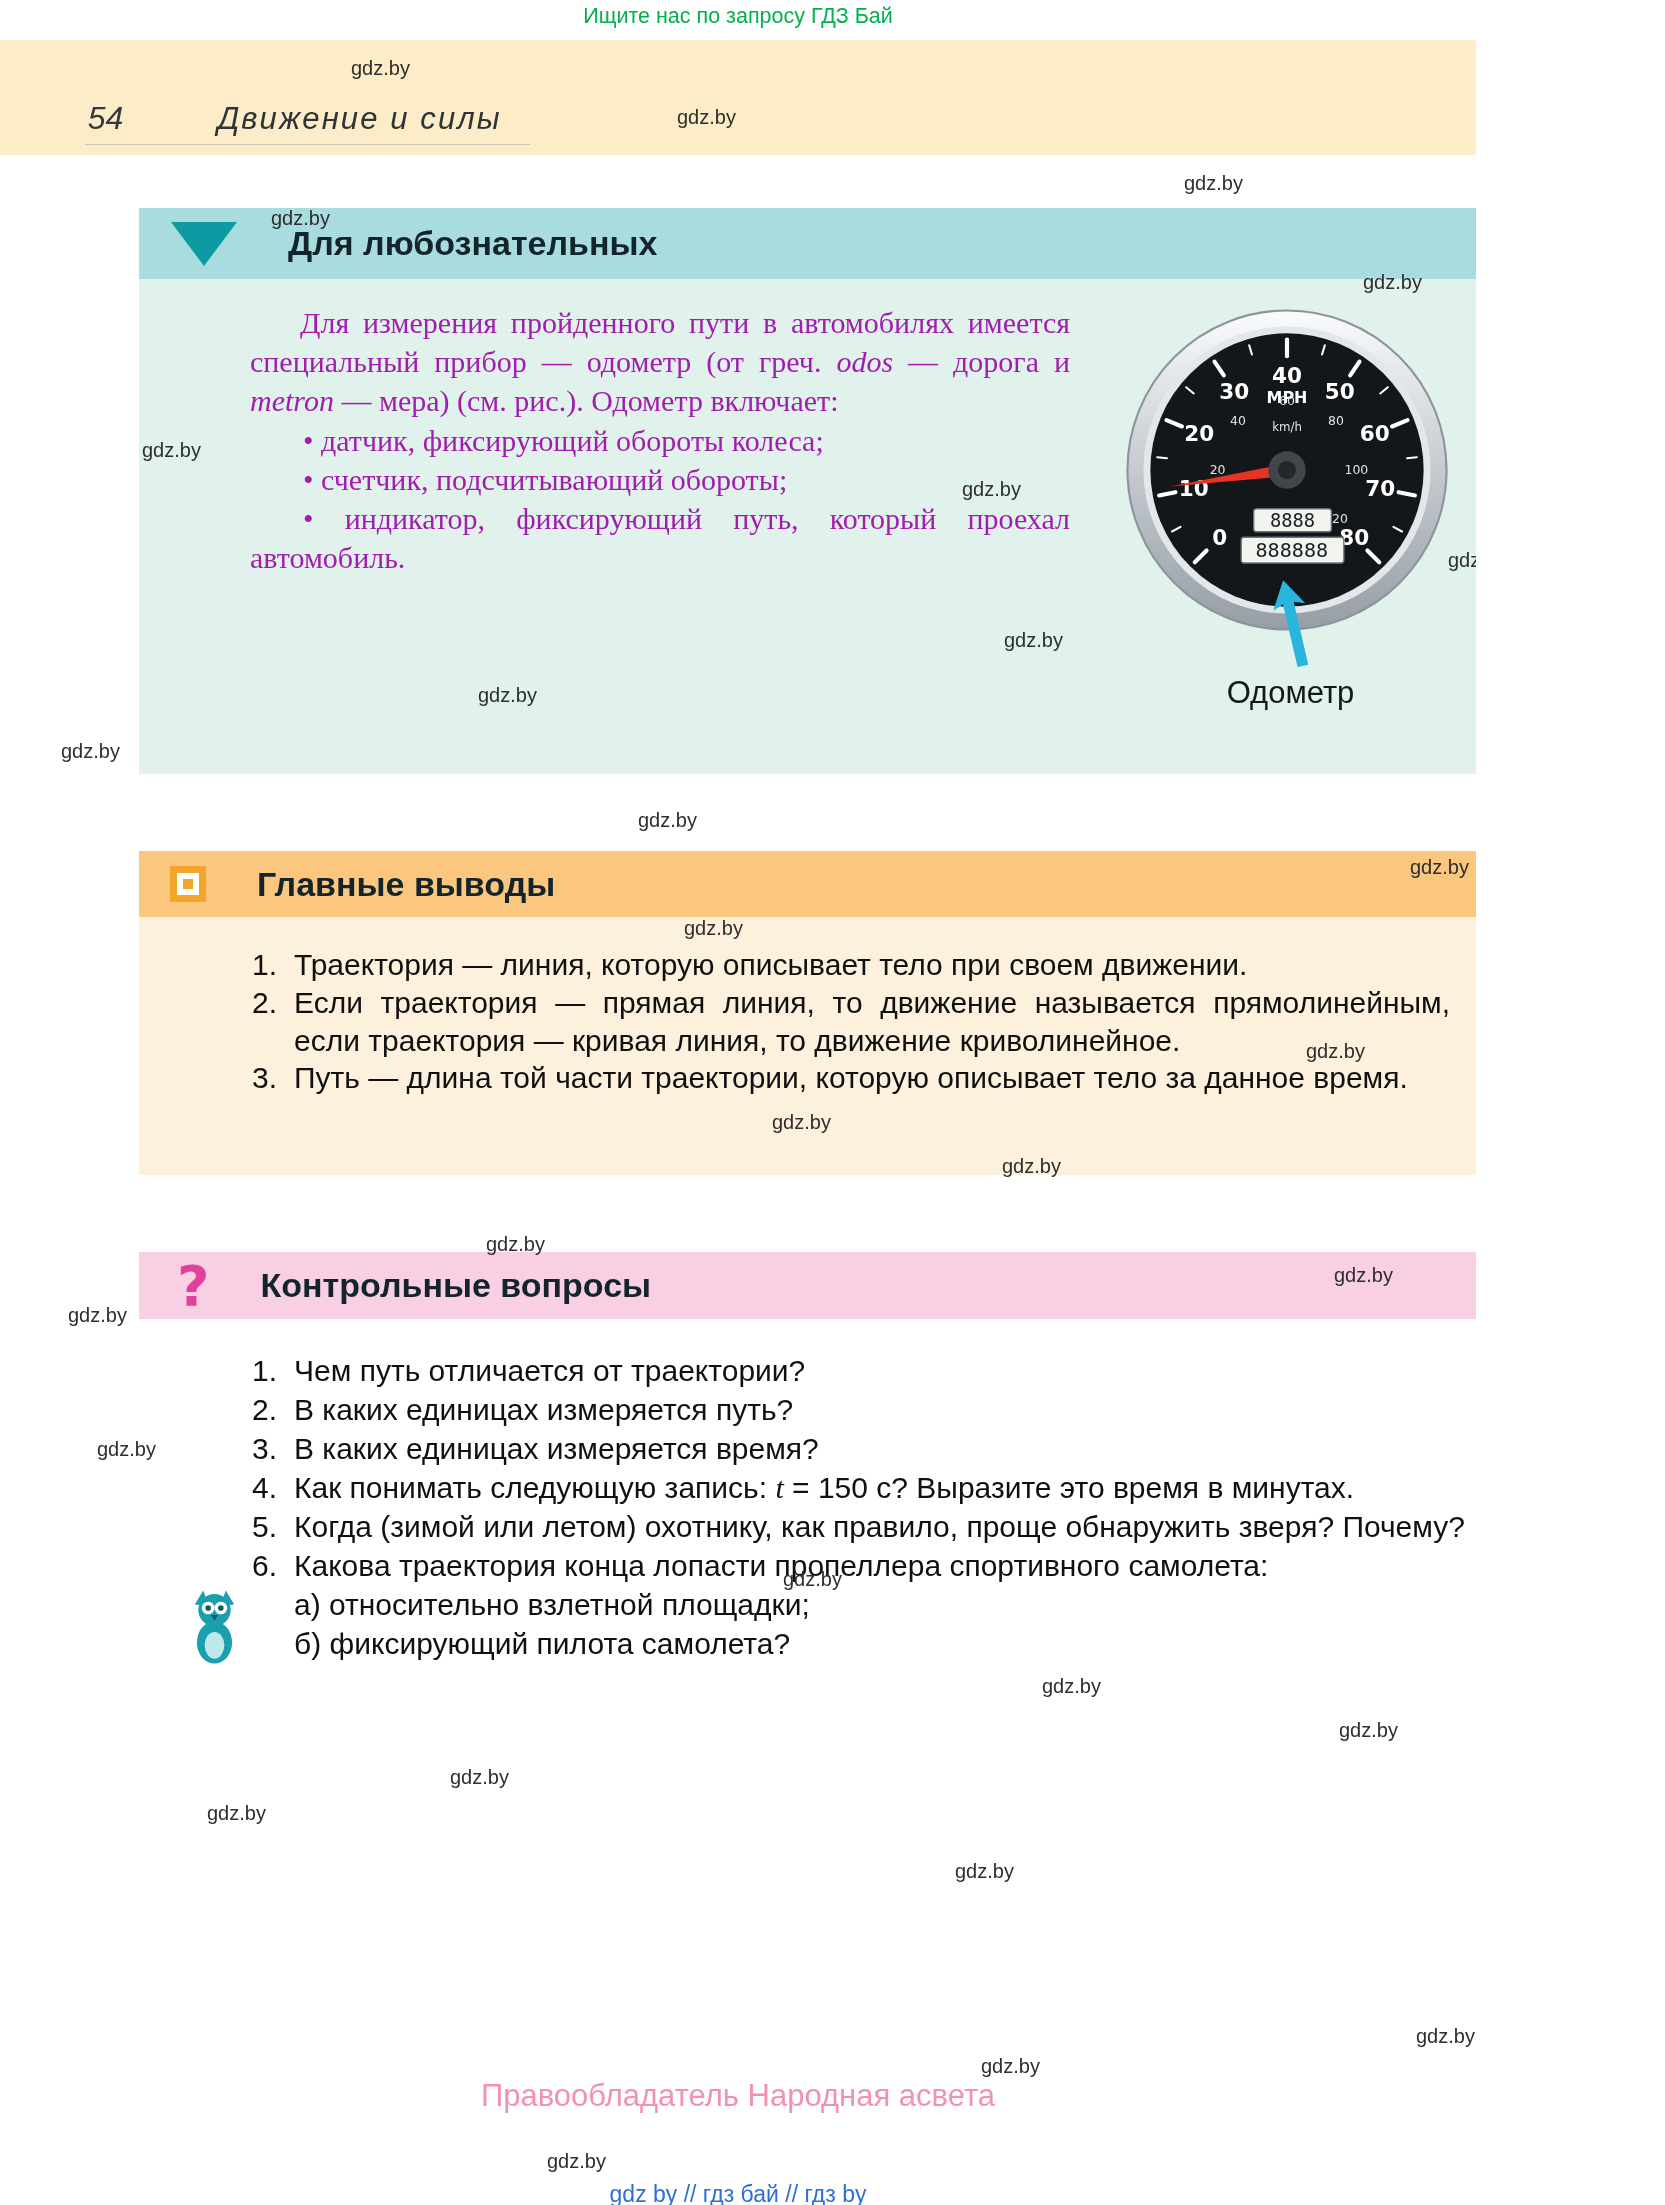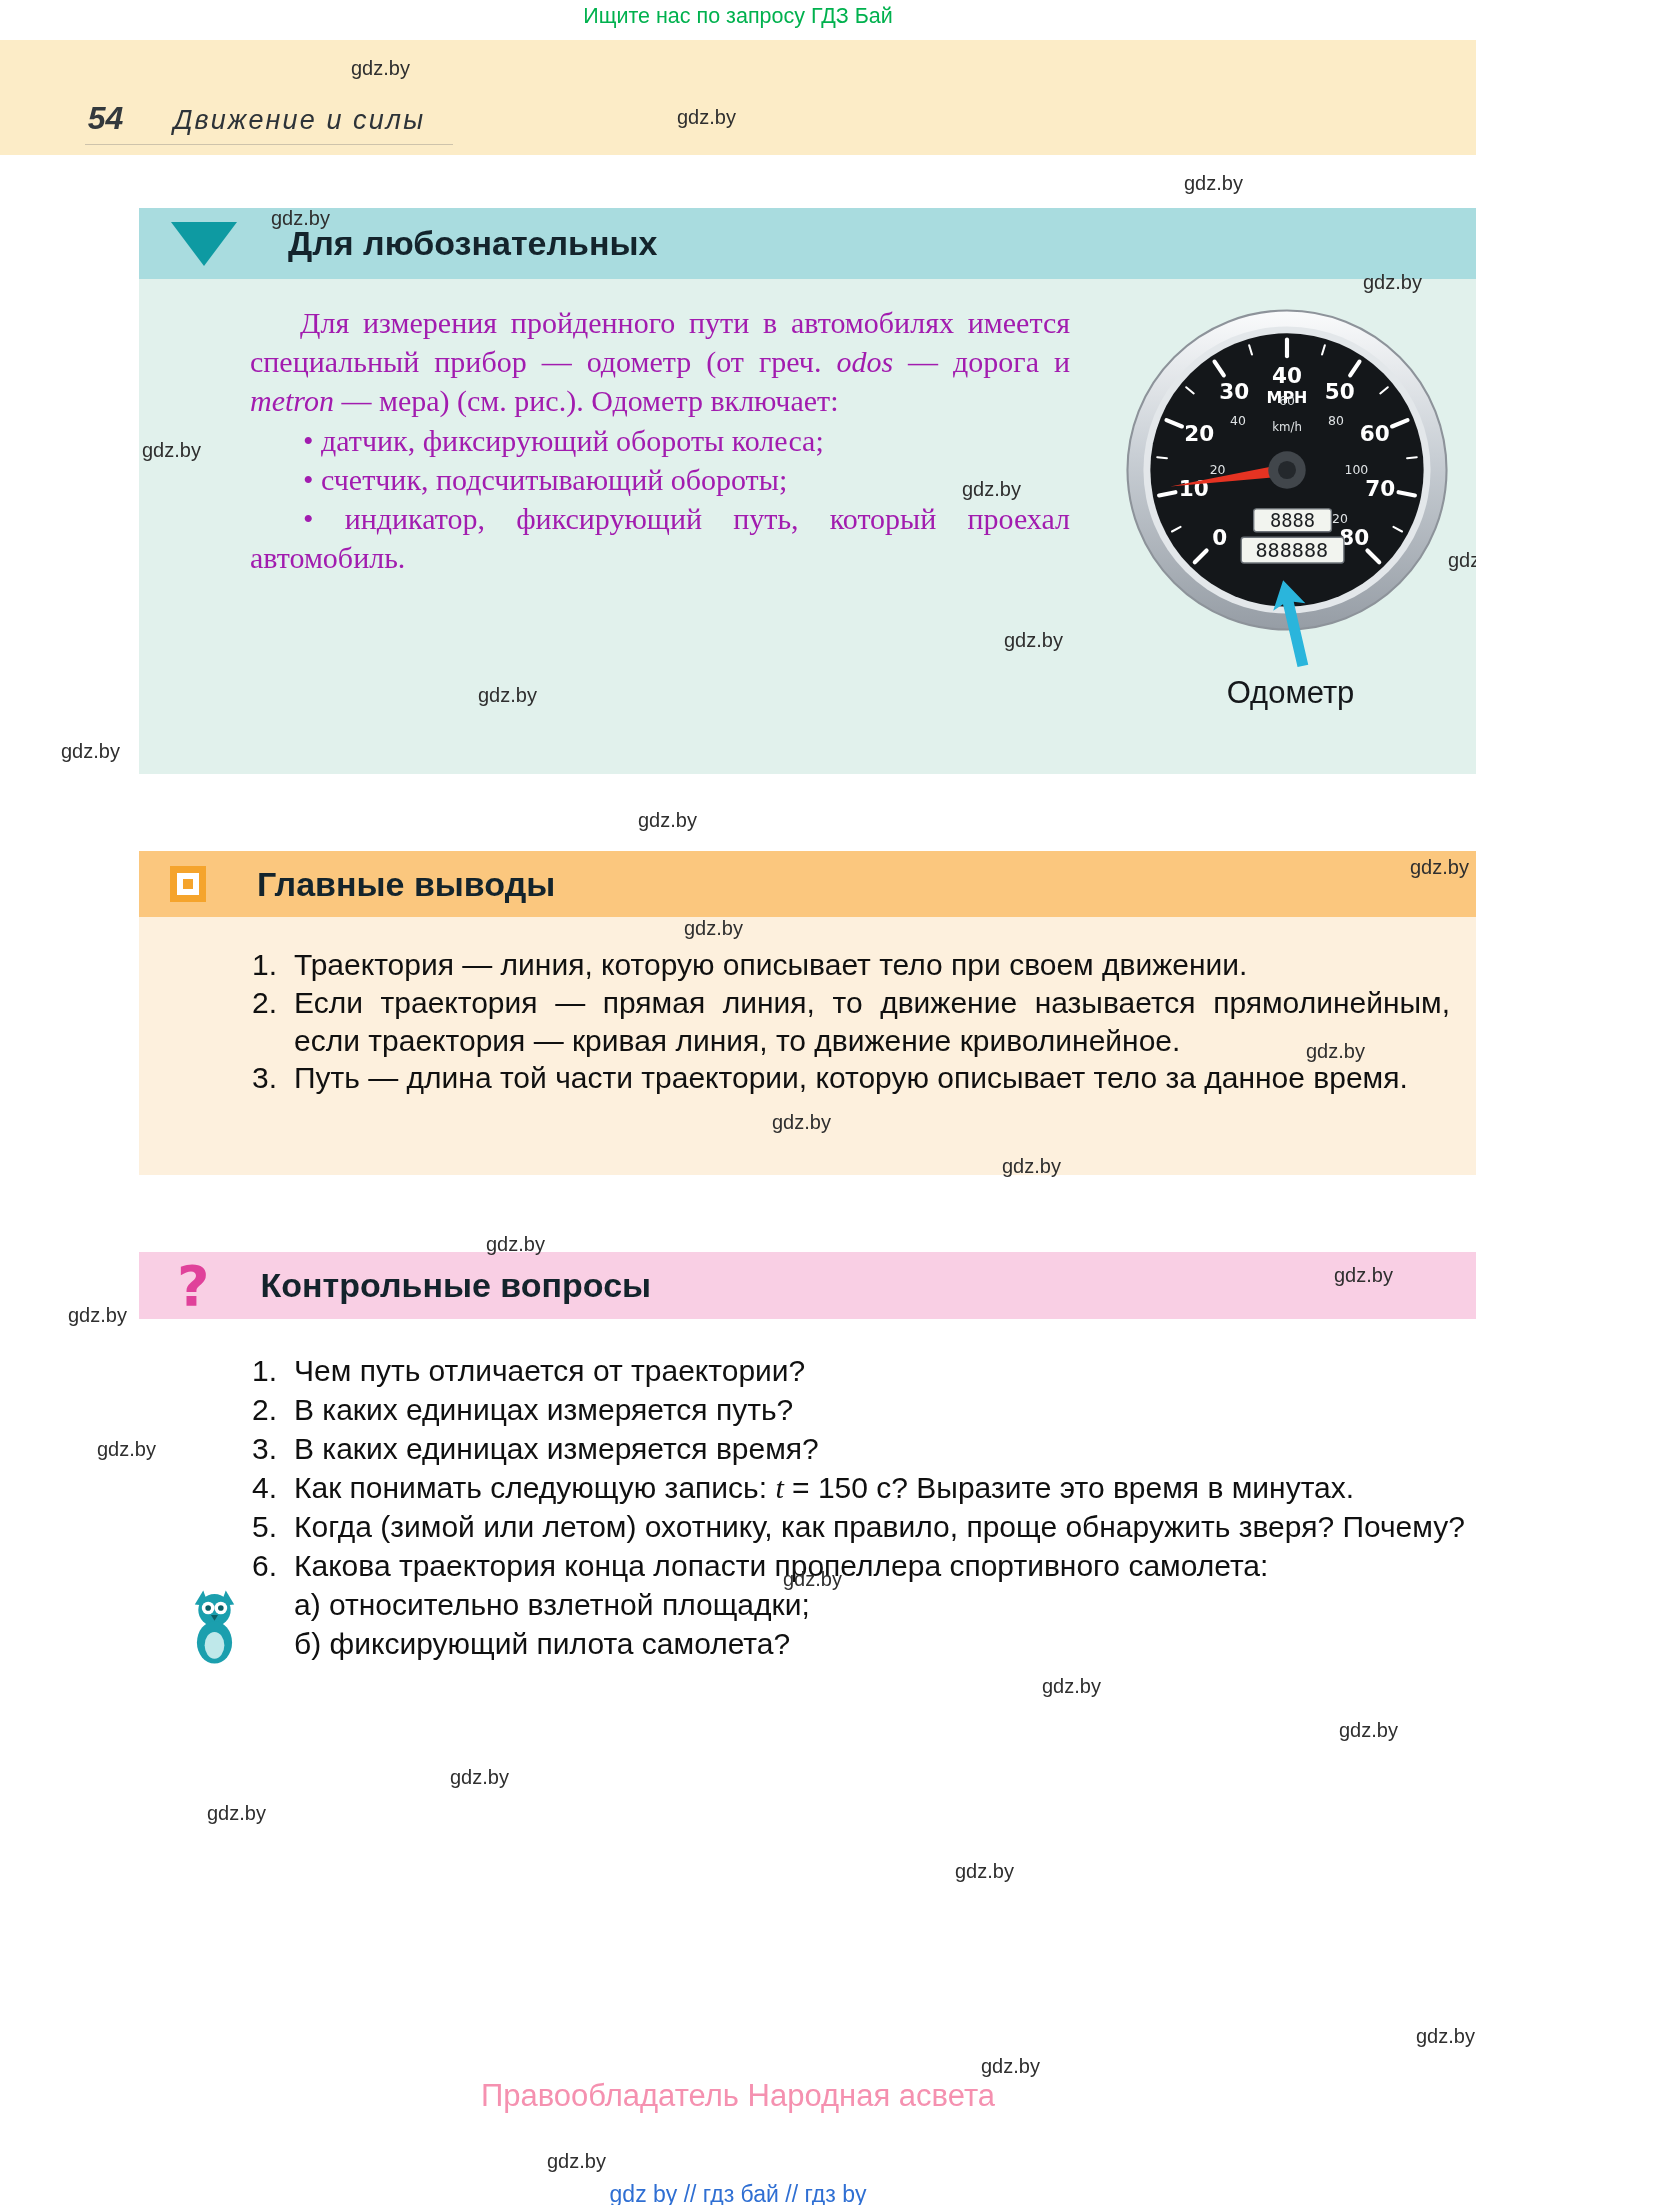--- a/index.html
+++ b/index.html
@@ -18,22 +18,22 @@
   
   .page-header {
     position:absolute; top:40px; left:0; width:100%; height:115px;
     background:#fcecc7;
   }
   .page-header .inner {
     position:absolute; left:85px; bottom:9.7px;
     display:flex; align-items:baseline; gap:50px;
     border-bottom:1.4px solid rgba(120,120,120,.35); padding:0 28px 7px 2.8px;
   }
-  .page-number { font-size:32px; font-weight:bold; font-style:italic; color:#33393d; }
-  .chapter-title { font-size:27px; font-style:italic; color:#2d3338; letter-spacing:2.1px; }
+  .page-number { font-size:32px; font-weight:normal; font-style:italic; color:#33393d; }
+  .chapter-title { font-size:31px; font-style:italic; color:#2d3338; letter-spacing:2.1px;margin-left:44px; }
 
   
   .section { position:absolute; left:139px; width:1389px; }
   .section-header { display:flex; align-items:center;gap:18px; }
   .section-title { font-size:34px; font-weight:bold; color:#14242c; margin-left:33px; }
 
   
   .curious { top:208px; }
   .curious .section-header { background:#a9dcdf; height:71px; }
   .triangle-icon {

